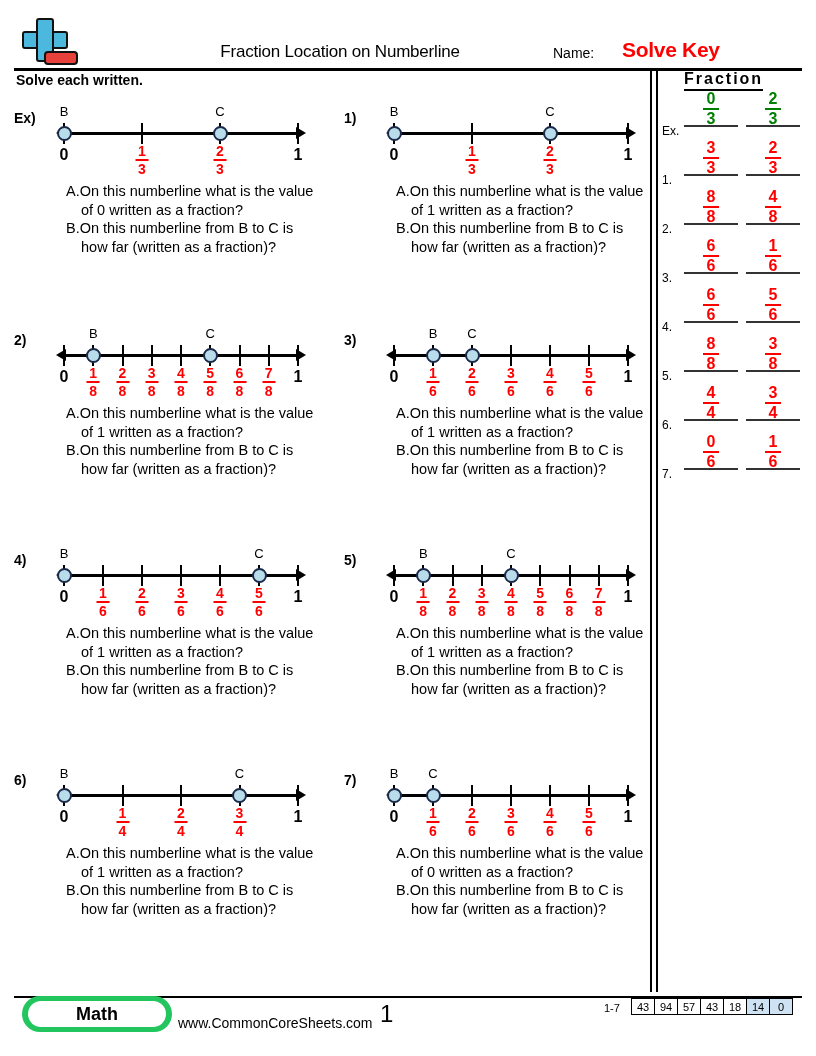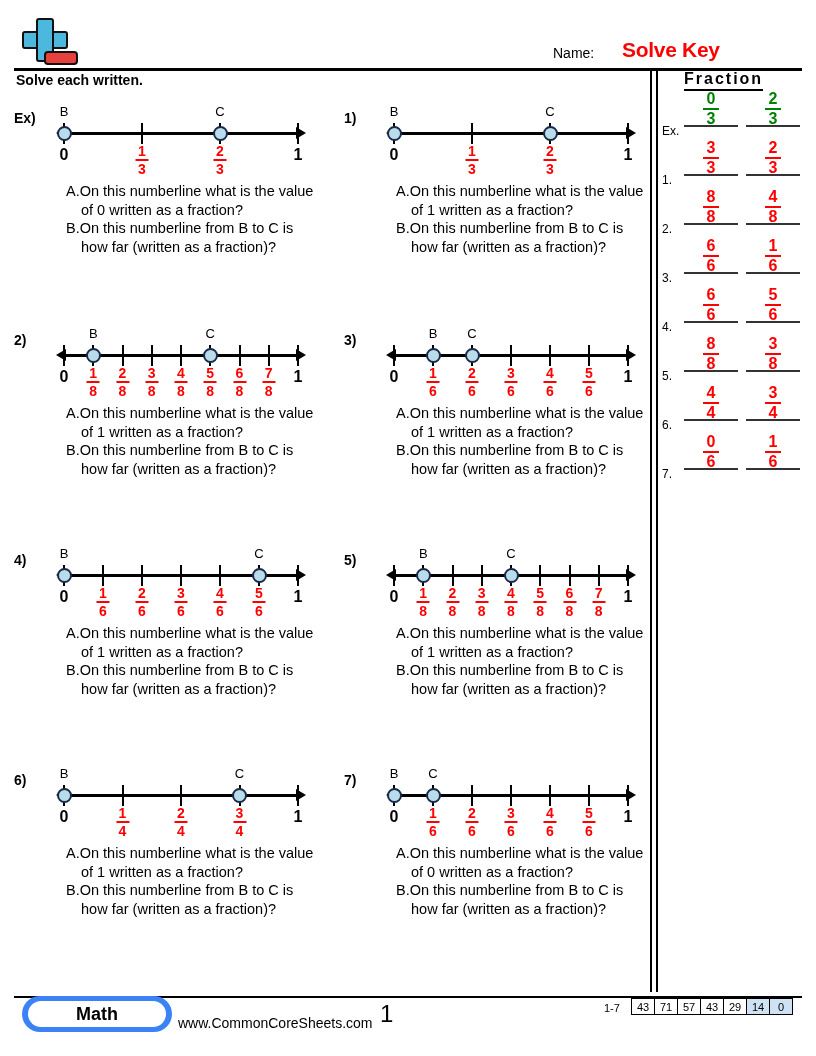--- a/index.html
+++ b/index.html
@@ -75,21 +75,21 @@
   .fraclbl .bar { display:block; width:13px; height:2px; background:#ff0000; margin:1px auto; }
   .fraclbl .den { display:block; }
 
   .qs { position:absolute; left:52px; font-size:14.5px; line-height:1.28; width:268px; }
   .qline { white-space:nowrap; }
   .qindent { padding-left:15px; }
 
   
   #footer-rule { position:absolute; left:14px; top:996px; width:788px; height:2px; background:#000; }
   #math-badge { position:absolute; left:22px; top:996px; width:150px; height:36px;
-                background:#3b82f6; border-radius:18px; display:flex; align-items:center;
+                background:#22c55e; border-radius:18px; display:flex; align-items:center;
                 justify-content:center; }
   #math-badge .inner { width:138px; height:26px; background:#fff; border-radius:13px;
                        display:flex; align-items:center; justify-content:center;
                        font-size:18px; font-weight:bold; }
   #site-url { position:absolute; left:178px; top:1015px; font-size:14px; }
   #page-no { position:absolute; left:380px; top:1000px; font-size:24px; }
   #score-range { position:absolute; left:604px; top:1002px; font-size:11px; }
   #score-boxes { position:absolute; left:632px; top:998px; display:flex; }
   #score-boxes .sbox { width:24px; height:17px; border:1px solid #000; margin-left:-1px;
                        font-size:11px; display:flex; align-items:center;
@@ -99,20 +99,21 @@
 </head>
 <body>
 
 <div id="header">
   <div id="logo">
     <div class="plus-h"></div>
     <div class="plus-v"></div>
     <div class="plus-c"></div>
     <div class="minus"></div>
   </div>
+  <div id="title">Fraction Location on Numberline</div>
   <div id="name-label">Name:</div>
   <div id="name-value">Solve Key</div>
   <div id="hrule"></div>
 </div>
 <div id="solve">Solve each written.</div>
 
 <div id="divider-a"></div>
 <div id="divider-b"></div>
 
 <div id="answers-panel">
@@ -670,19 +671,19 @@
 
 <div id="footer-rule"></div>
 <div id="math-badge">
   <div class="inner">Math</div>
 </div>
 <div id="site-url">www.CommonCoreSheets.com</div>
 <div id="page-no">1</div>
 <div id="score-range">1-7</div>
 <div id="score-boxes">
     <div class="sbox">43</div>
-    <div class="sbox">71</div>
+    <div class="sbox">94</div>
     <div class="sbox">57</div>
     <div class="sbox">43</div>
-    <div class="sbox">29</div>
+    <div class="sbox">18</div>
     <div class="sbox hl">14</div>
     <div class="sbox hl">0</div>
   </div>
 
 </body></html>

